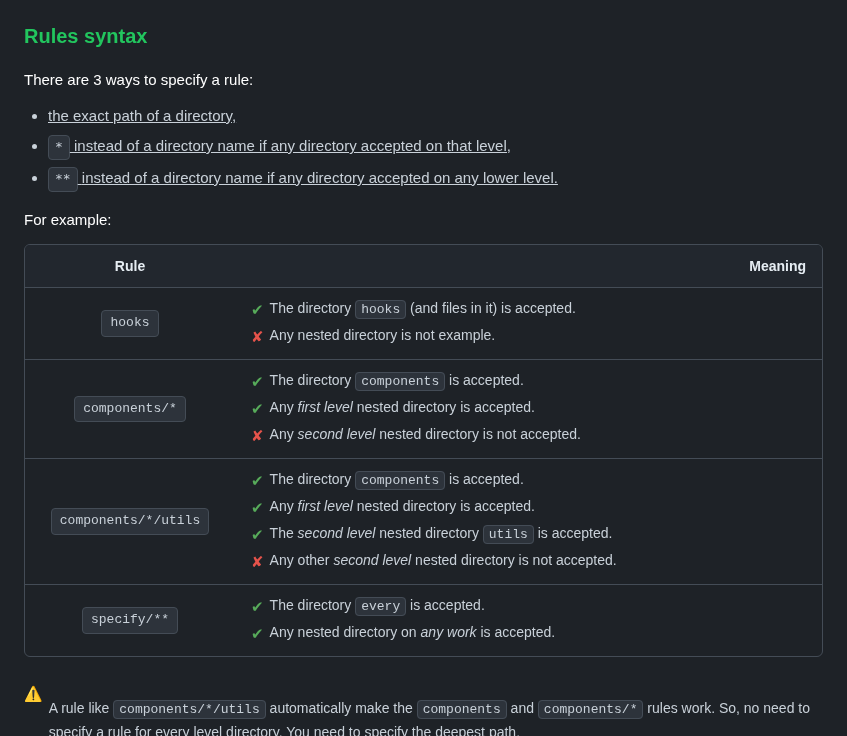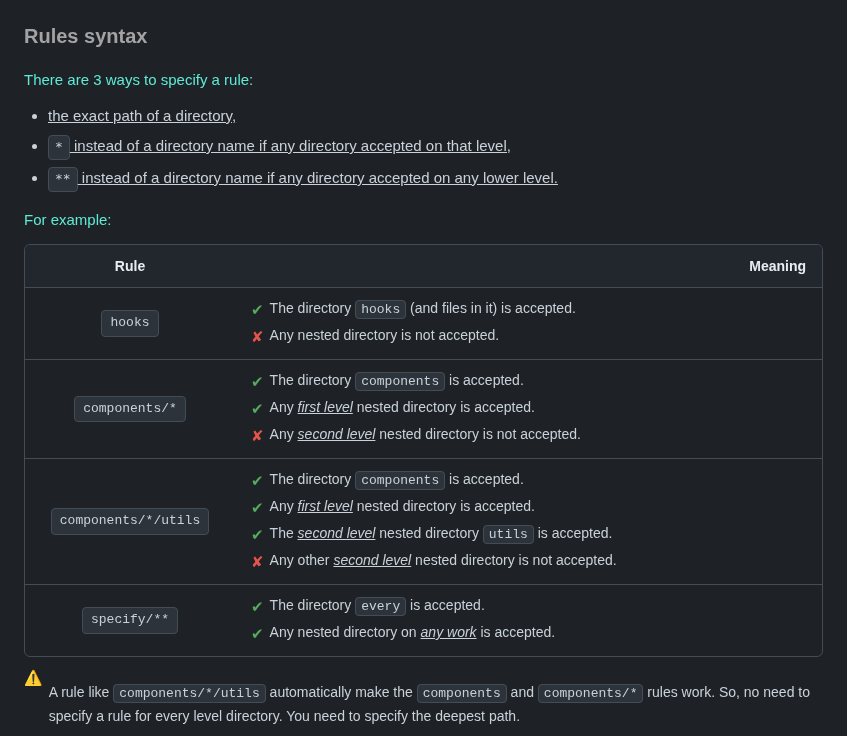--- a/index.html
+++ b/index.html
@@ -9,27 +9,27 @@
       font-family: -apple-system, BlinkMacSystemFont, 'Segoe UI', Helvetica, Arial, sans-serif;
       font-size: 15px;
       line-height: 1.6;
       padding: 20px 24px;
       width: 847px;
     }
 
     h1 {
       font-size: 20px;
       font-weight: 700;
-      color: #a3a3a3;
+      color: #22c55e;
       margin-bottom: 16px;
     }
 
     p {
       margin-bottom: 12px;
-      color: #5eead4;
+      color: #ffffff;
     }
 
     ul {
       margin: 0 0 16px 24px;
       padding: 0;
       text-decoration: underline;
     }
 
     ul li {
       margin-bottom: 6px;
@@ -54,21 +54,21 @@
       padding: 1px 6px;
       font-family: monospace;
       font-size: 13px;
       color: #c9d1d9;
     }
 
     .table-container {
       border: 1px solid #444c56;
       border-radius: 6px;
       overflow: hidden;
-      margin-bottom: 8px;
+      margin-bottom: 24px;
     }
 
     table {
       width: 100%;
       border-collapse: collapse;
     }
 
     table thead tr {
       background-color: #22272e;
     }
@@ -145,21 +145,20 @@
       font-size: 15px;
       flex-shrink: 0;
     }
 
     .meaning-text {
       line-height: 1.5;
     }
 
     em {
       font-style: italic;
-      text-decoration: underline;
     }
 
     .warning-block {
       display: flex;
       align-items: flex-start;
       gap: 6px;
       margin-bottom: 14px;
     }
 
     .warning-icon {
@@ -212,21 +211,21 @@
         <td>
           <span class="rule-code">hooks</span>
         </td>
         <td>
           <div class="meaning-line">
             <span class="check">✔</span>
             <span class="meaning-text">The directory <code class="inline">hooks</code> (and files in it) is accepted.</span>
           </div>
           <div class="meaning-line">
             <span class="cross">✘</span>
-            <span class="meaning-text">Any nested directory is not accepted.</span>
+            <span class="meaning-text">Any nested directory is not example.</span>
           </div>
         </td>
       </tr>
 
       <tr>
         <td>
           <span class="rule-code">components/*</span>
         </td>
         <td>
           <div class="meaning-line">

